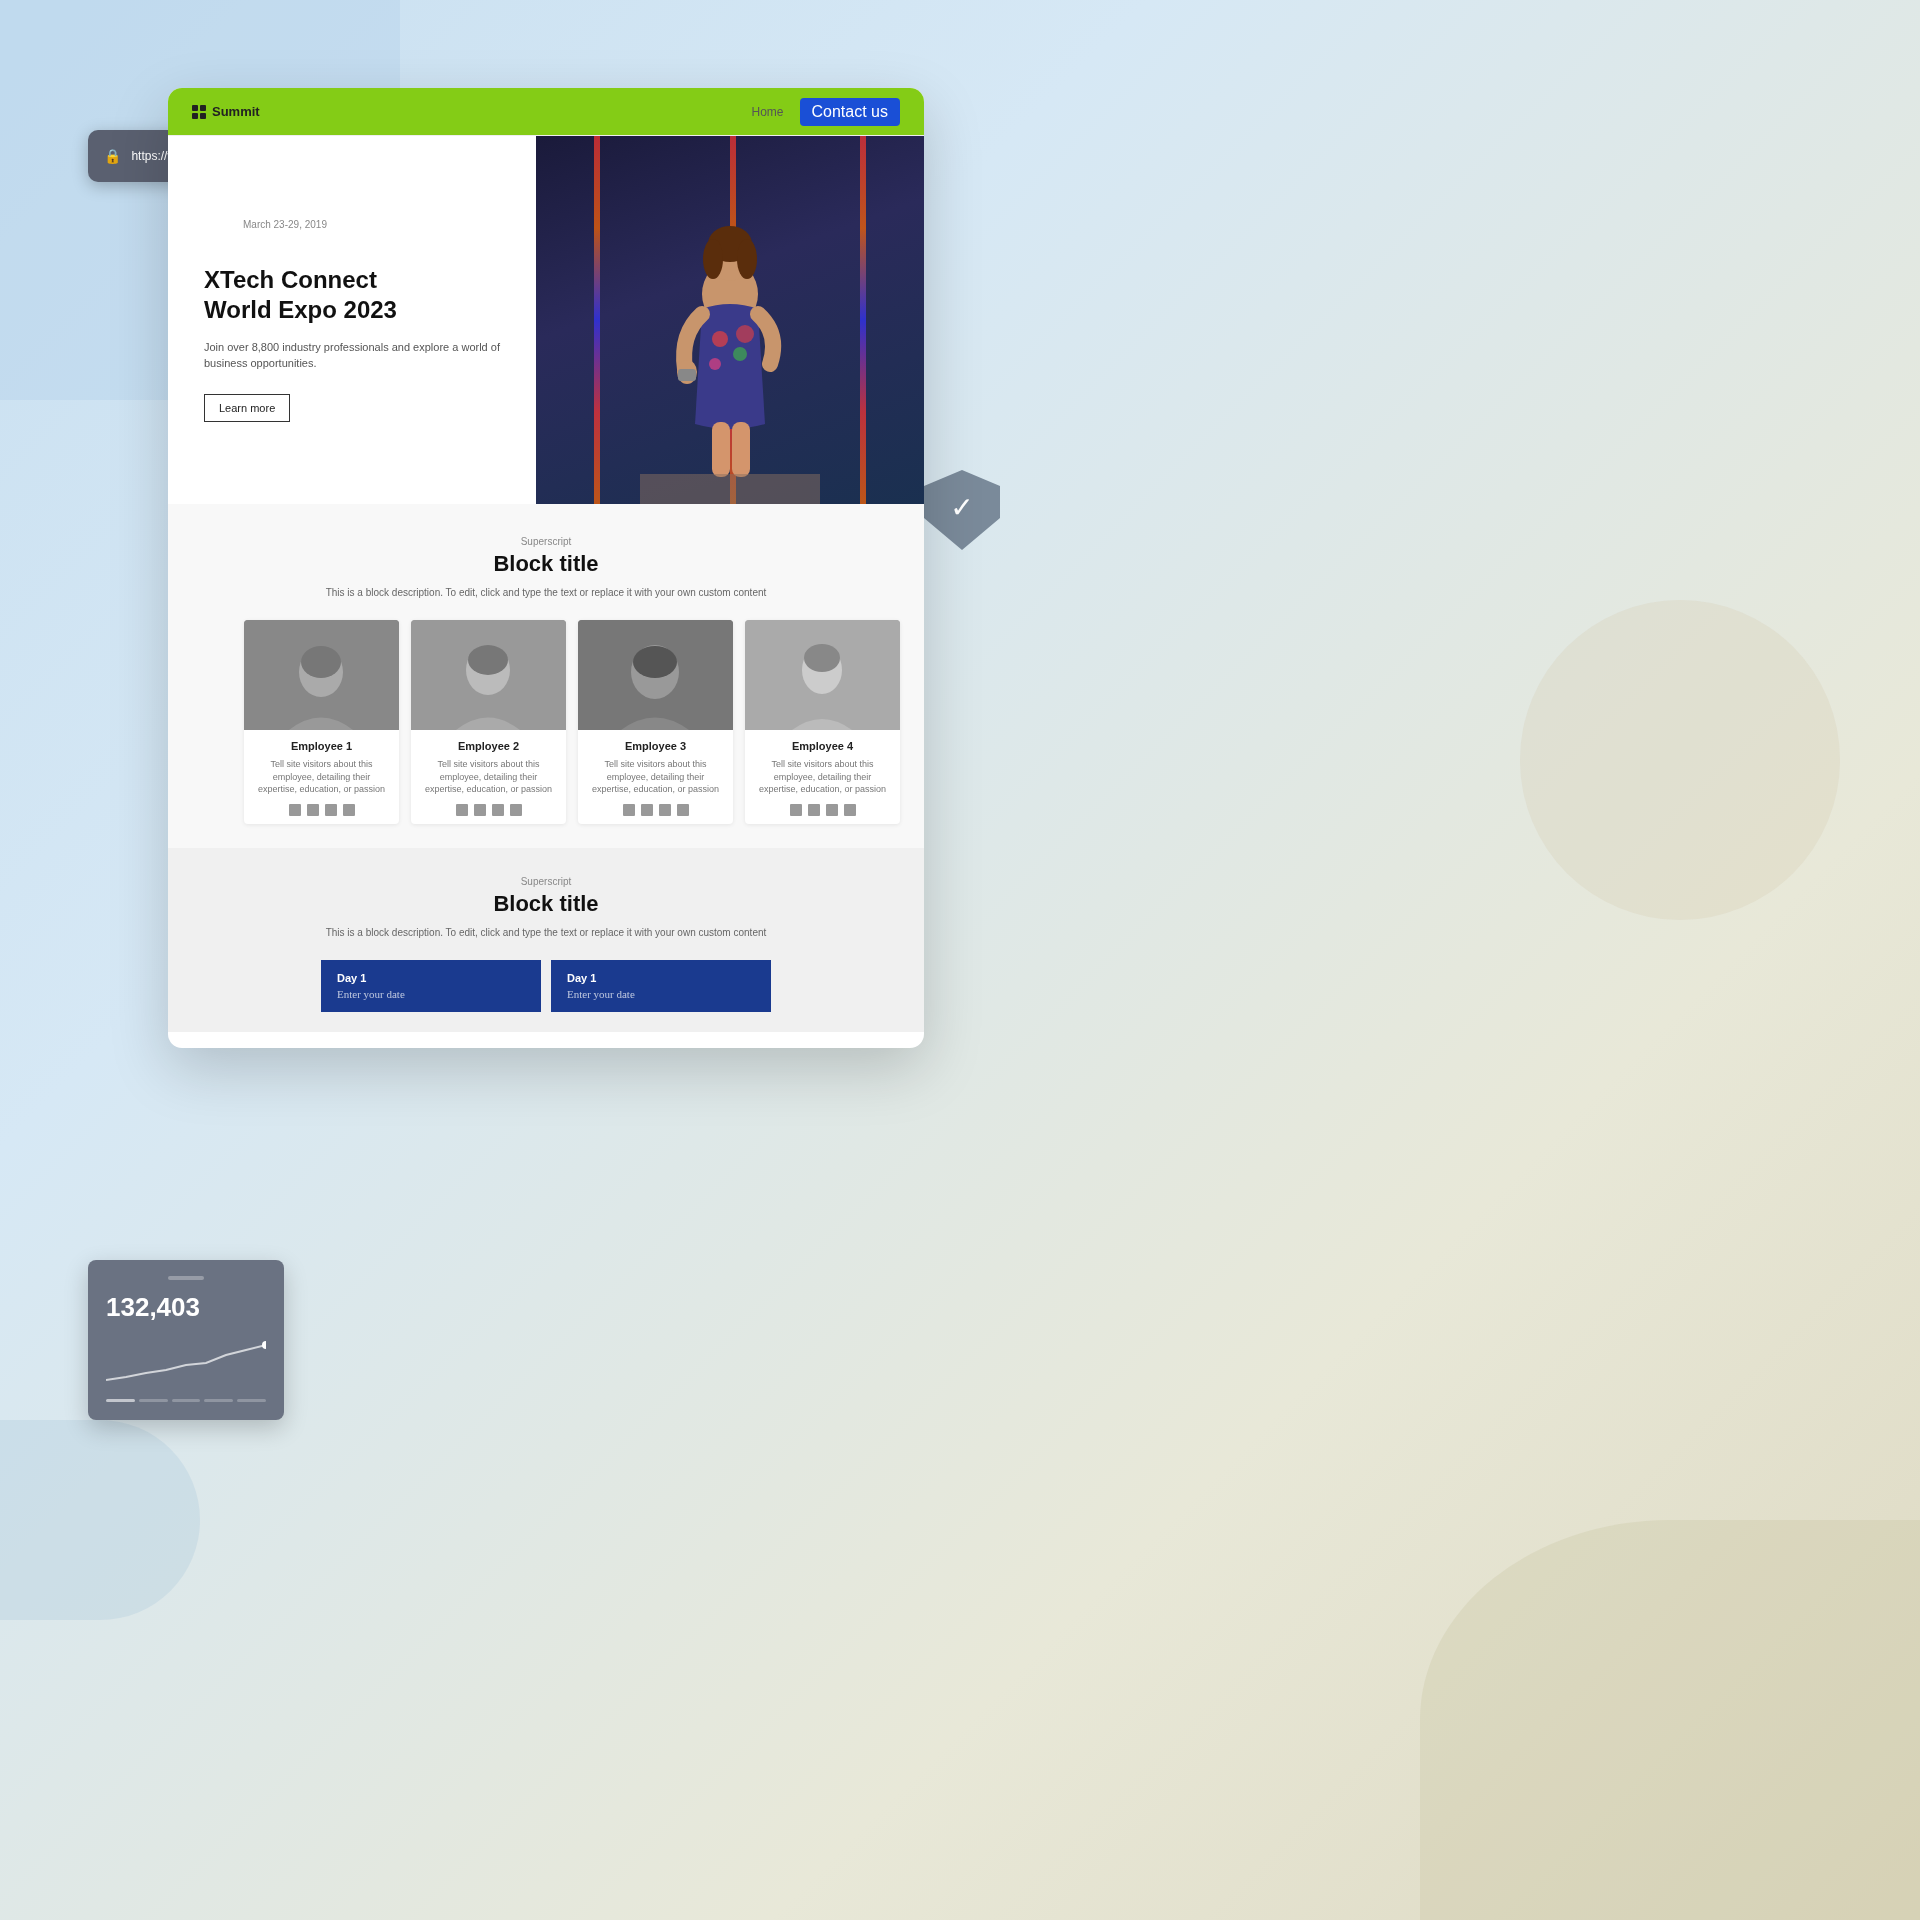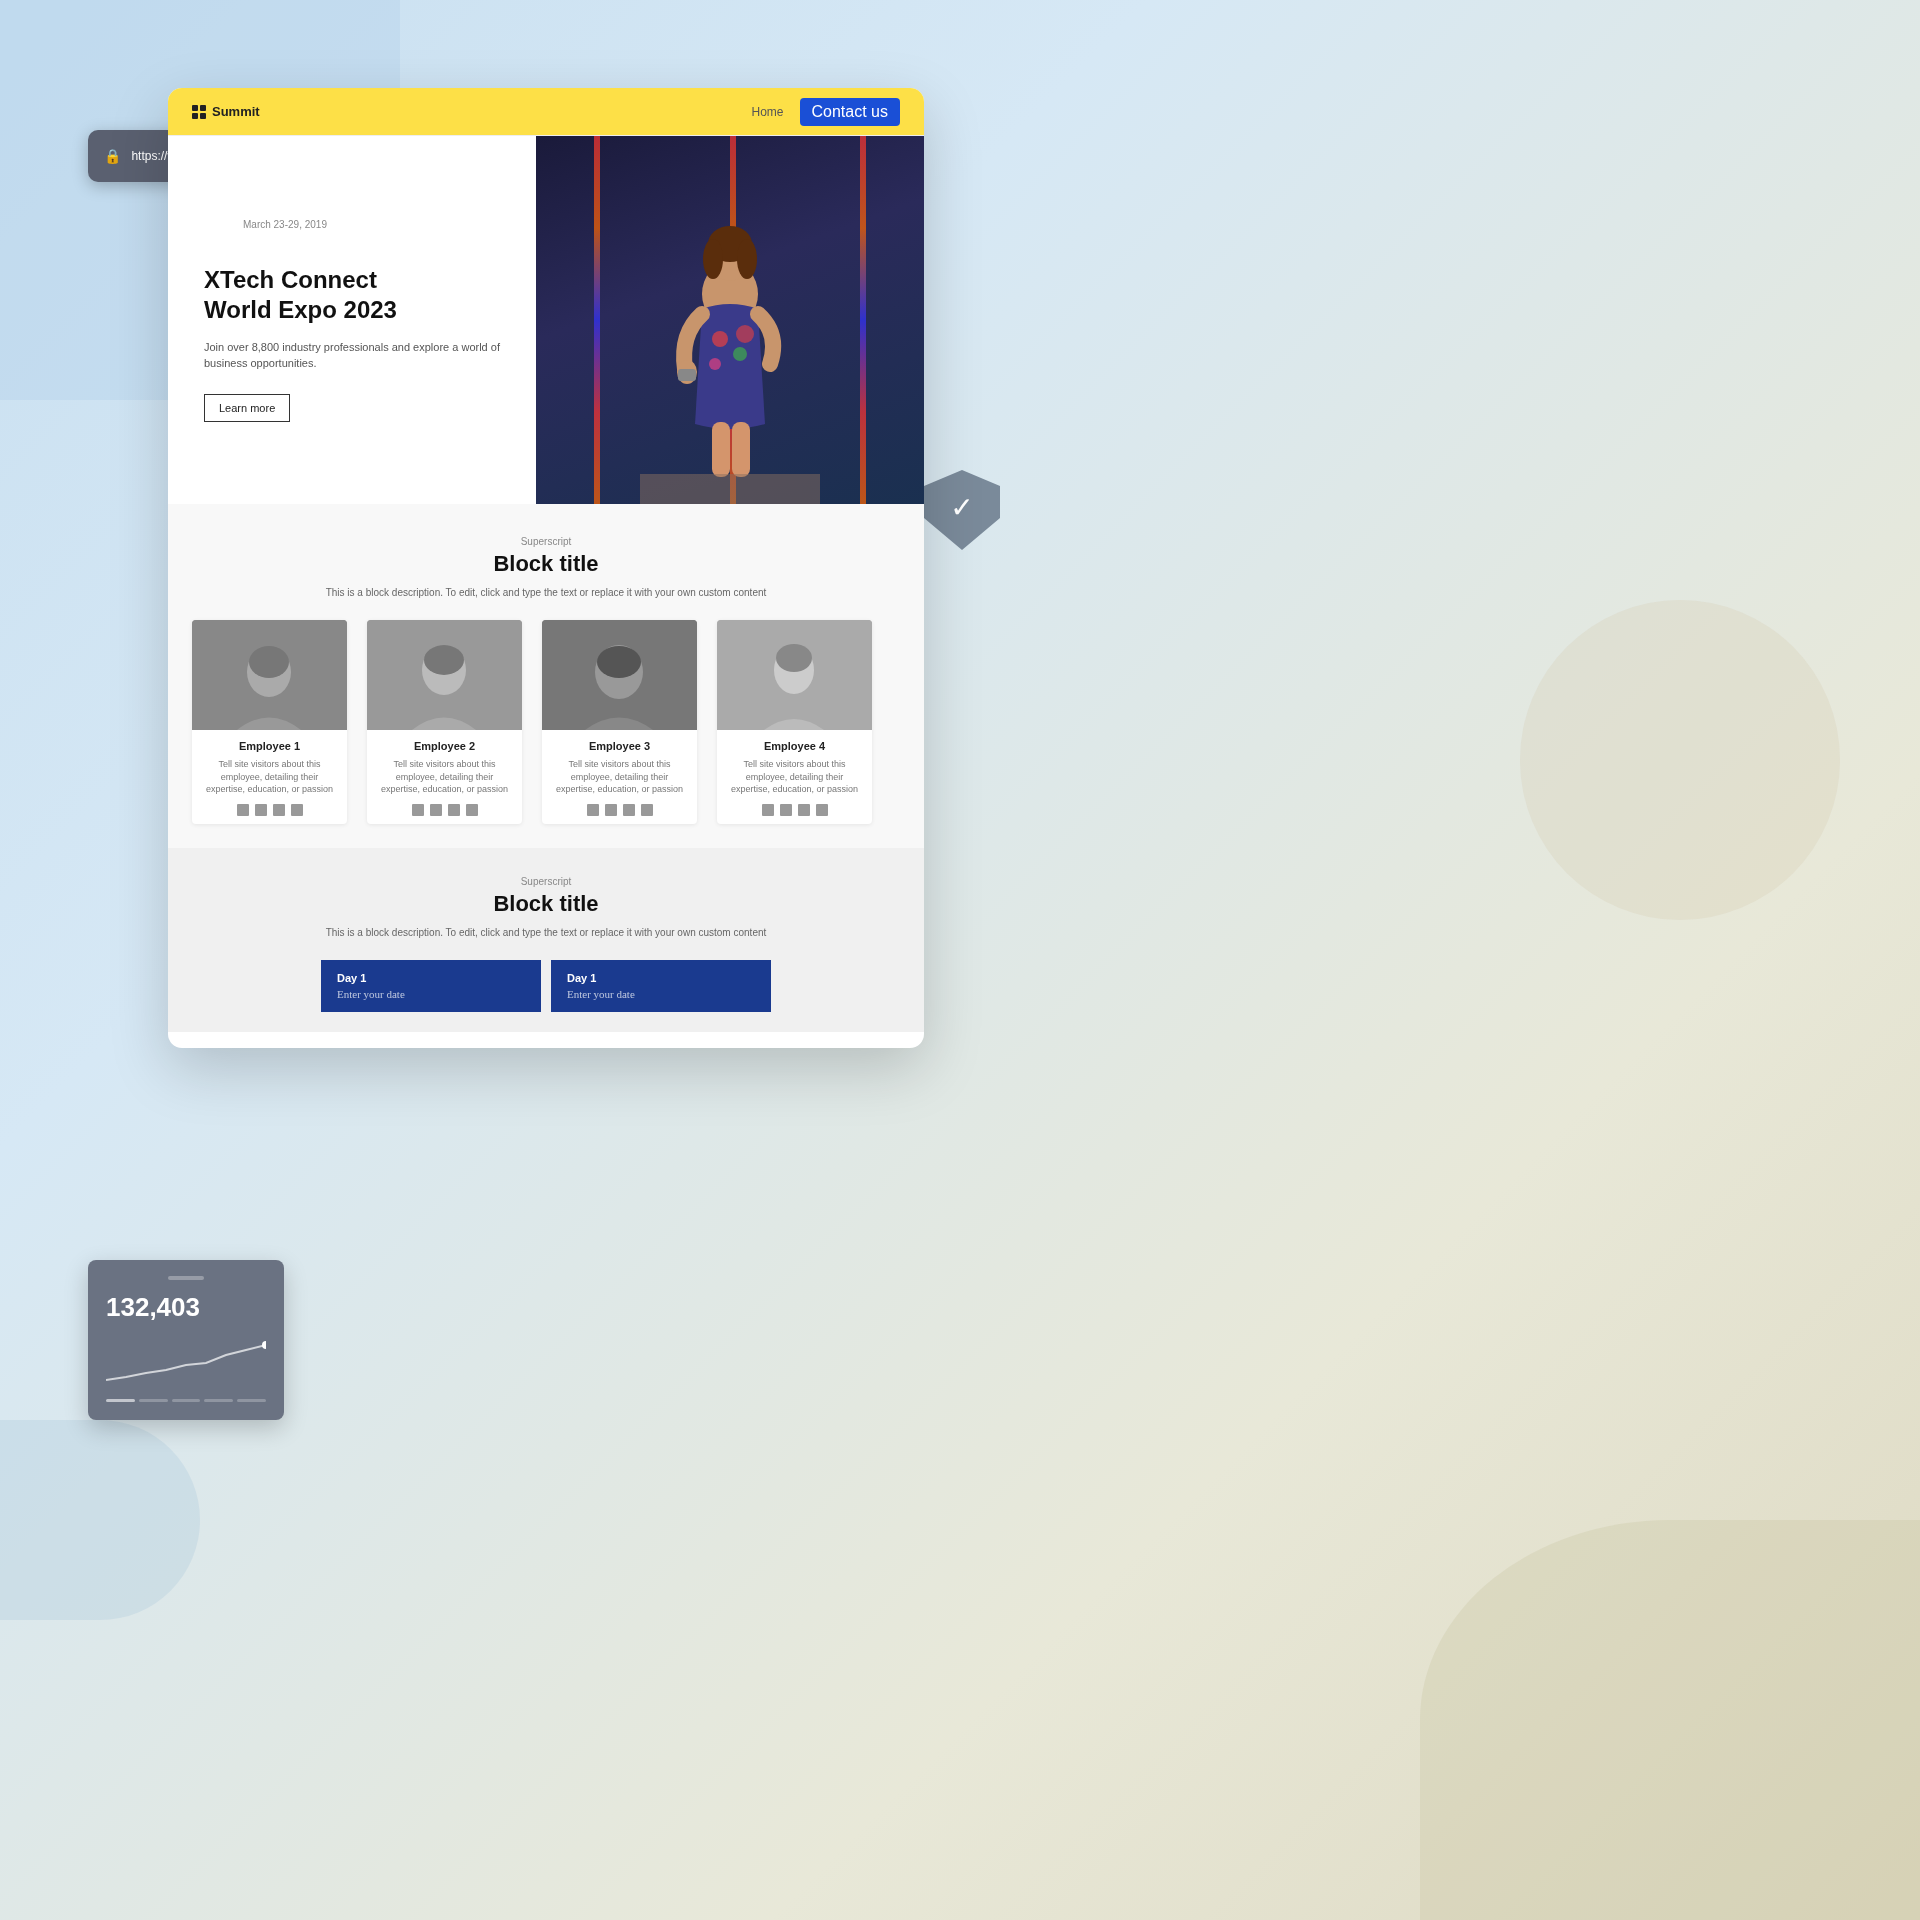--- a/index.html
+++ b/index.html
@@ -26,21 +26,21 @@
     }
 
     
     .nav-bar {
       display: flex;
       align-items: center;
       justify-content: space-between;
       padding: 0 24px;
       height: 48px;
       border-bottom: 1px solid #eee;
-      background: #fde047;
+      background: #84cc16;
     }
     .nav-logo {
       display: flex;
       align-items: center;
       gap: 6px;
       font-size: 13px;
       font-weight: 600;
       color: #222;
     }
     .nav-logo-icon {
@@ -166,22 +166,22 @@
     .block-desc {
       font-size: 10px;
       color: #666;
       line-height: 1.5;
       margin-bottom: 20px;
     }
 
     
     .employees-grid {
       display: flex;
-      gap: 20px;
-      justify-content: flex-start;
+      gap: 12px;
+      justify-content: flex-end;
       flex-wrap: nowrap;
       margin-top: 9px;
     }
     .employee-card {
       background: #fff;
       border-radius: 4px;
       width: 155px;
       overflow: hidden;
       box-shadow: 0 1px 4px rgba(0,0,0,0.08);
       text-align: center;

